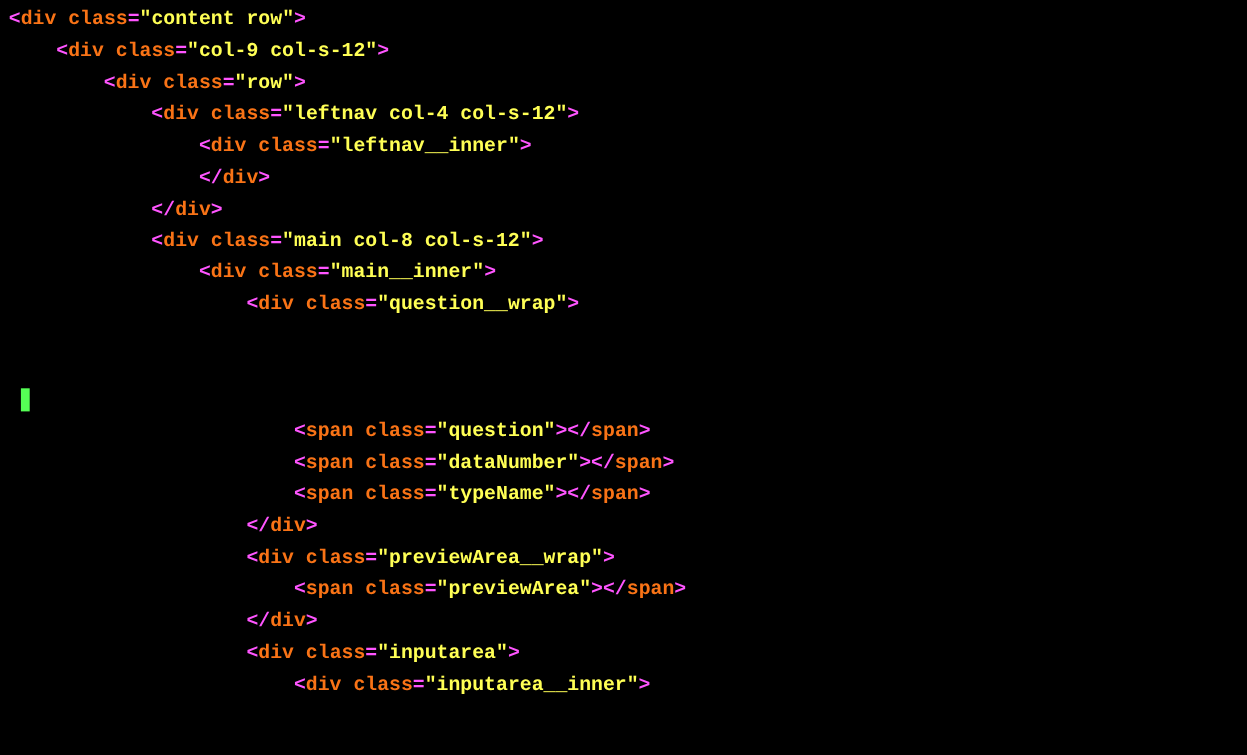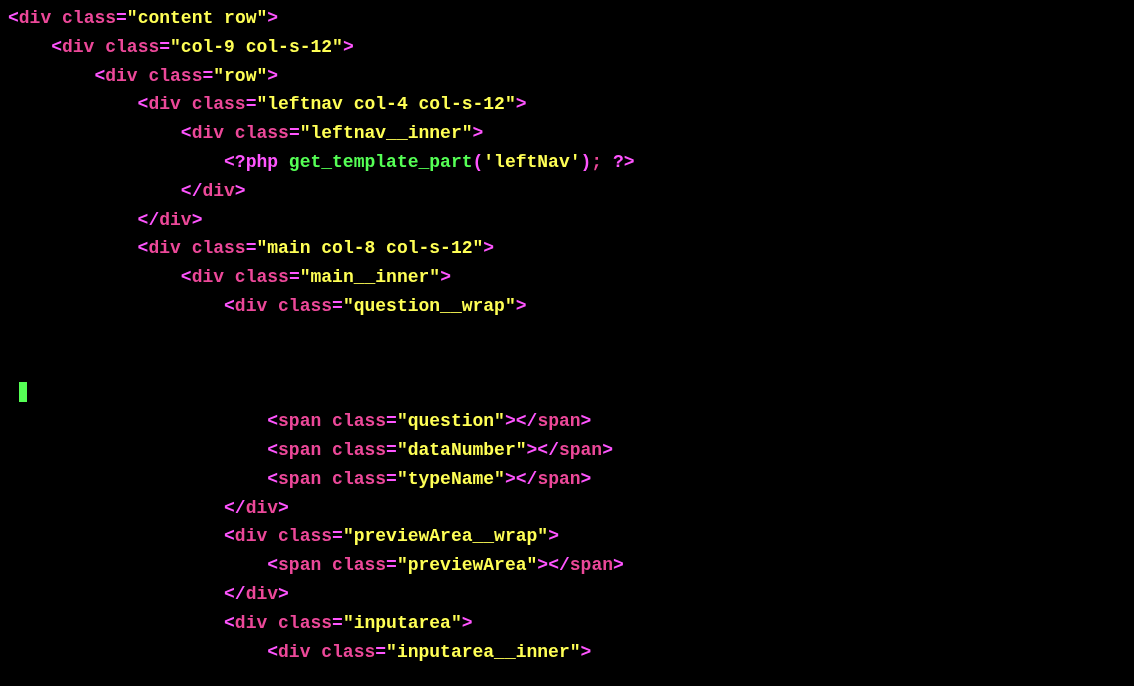--- a/index.html
+++ b/index.html
@@ -17,21 +17,21 @@
   }
   .line { white-space: pre; }
   .i0 { padding-left: 0ch; }
   .i1 { padding-left: 4ch; }
   .i2 { padding-left: 8ch; }
   .i3 { padding-left: 12ch; }
   .i4 { padding-left: 16ch; }
   .i5 { padding-left: 20ch; }
   .i6 { padding-left: 24ch; }
   .pink  { color: #ff55ff; }
-  .cyan  { color: #ec4899; }
+  .cyan  { color: #f97316; }
   .yellow{ color: #ffff55; }
   .green { color: #55ff55; }
 
   .cursor {
     display: inline-block;
     width: 0.8ch;
     height: 1.15em;
     background: #55ff55;
     vertical-align: text-bottom;
     margin-left: 1ch;
@@ -46,21 +46,20 @@
   <div class="line i0"><span class="pink">&lt;</span><span class="cyan">div</span><span class="cyan"> </span><span class="cyan">class</span><span class="pink">=</span><span class="yellow">"content row"</span><span class="pink">&gt;</span></div>
 
   <div class="line i1"><span class="pink">&lt;</span><span class="cyan">div</span><span class="cyan"> </span><span class="cyan">class</span><span class="pink">=</span><span class="yellow">"col-9 col-s-12"</span><span class="pink">&gt;</span></div>
 
   <div class="line i2"><span class="pink">&lt;</span><span class="cyan">div</span><span class="cyan"> </span><span class="cyan">class</span><span class="pink">=</span><span class="yellow">"row"</span><span class="pink">&gt;</span></div>
 
   <div class="line i3"><span class="pink">&lt;</span><span class="cyan">div</span><span class="cyan"> </span><span class="cyan">class</span><span class="pink">=</span><span class="yellow">"leftnav col-4 col-s-12"</span><span class="pink">&gt;</span></div>
 
   <div class="line i4"><span class="pink">&lt;</span><span class="cyan">div</span><span class="cyan"> </span><span class="cyan">class</span><span class="pink">=</span><span class="yellow">"leftnav__inner"</span><span class="pink">&gt;</span></div>
 
-  <div class="line i5"><span class="pink">&lt;?php</span><span class="cyan"> </span><span class="green">get_template_part</span><span class="pink">(</span><span class="yellow">'leftNav'</span><span class="pink">)</span><span class="cyan">;</span><span class="cyan"> </span><span class="pink">?&gt;</span></div>
 
   <div class="line i4"><span class="pink">&lt;</span><span class="pink">/</span><span class="cyan">div</span><span class="pink">&gt;</span></div>
 
   <div class="line i3"><span class="pink">&lt;</span><span class="pink">/</span><span class="cyan">div</span><span class="pink">&gt;</span></div>
 
   <div class="line i3"><span class="pink">&lt;</span><span class="cyan">div</span><span class="cyan"> </span><span class="cyan">class</span><span class="pink">=</span><span class="yellow">"main col-8 col-s-12"</span><span class="pink">&gt;</span></div>
 
   <div class="line i4"><span class="pink">&lt;</span><span class="cyan">div</span><span class="cyan"> </span><span class="cyan">class</span><span class="pink">=</span><span class="yellow">"main__inner"</span><span class="pink">&gt;</span></div>
 
   <div class="line i5"><span class="pink">&lt;</span><span class="cyan">div</span><span class="cyan"> </span><span class="cyan">class</span><span class="pink">=</span><span class="yellow">"question__wrap"</span><span class="pink">&gt;</span></div>

